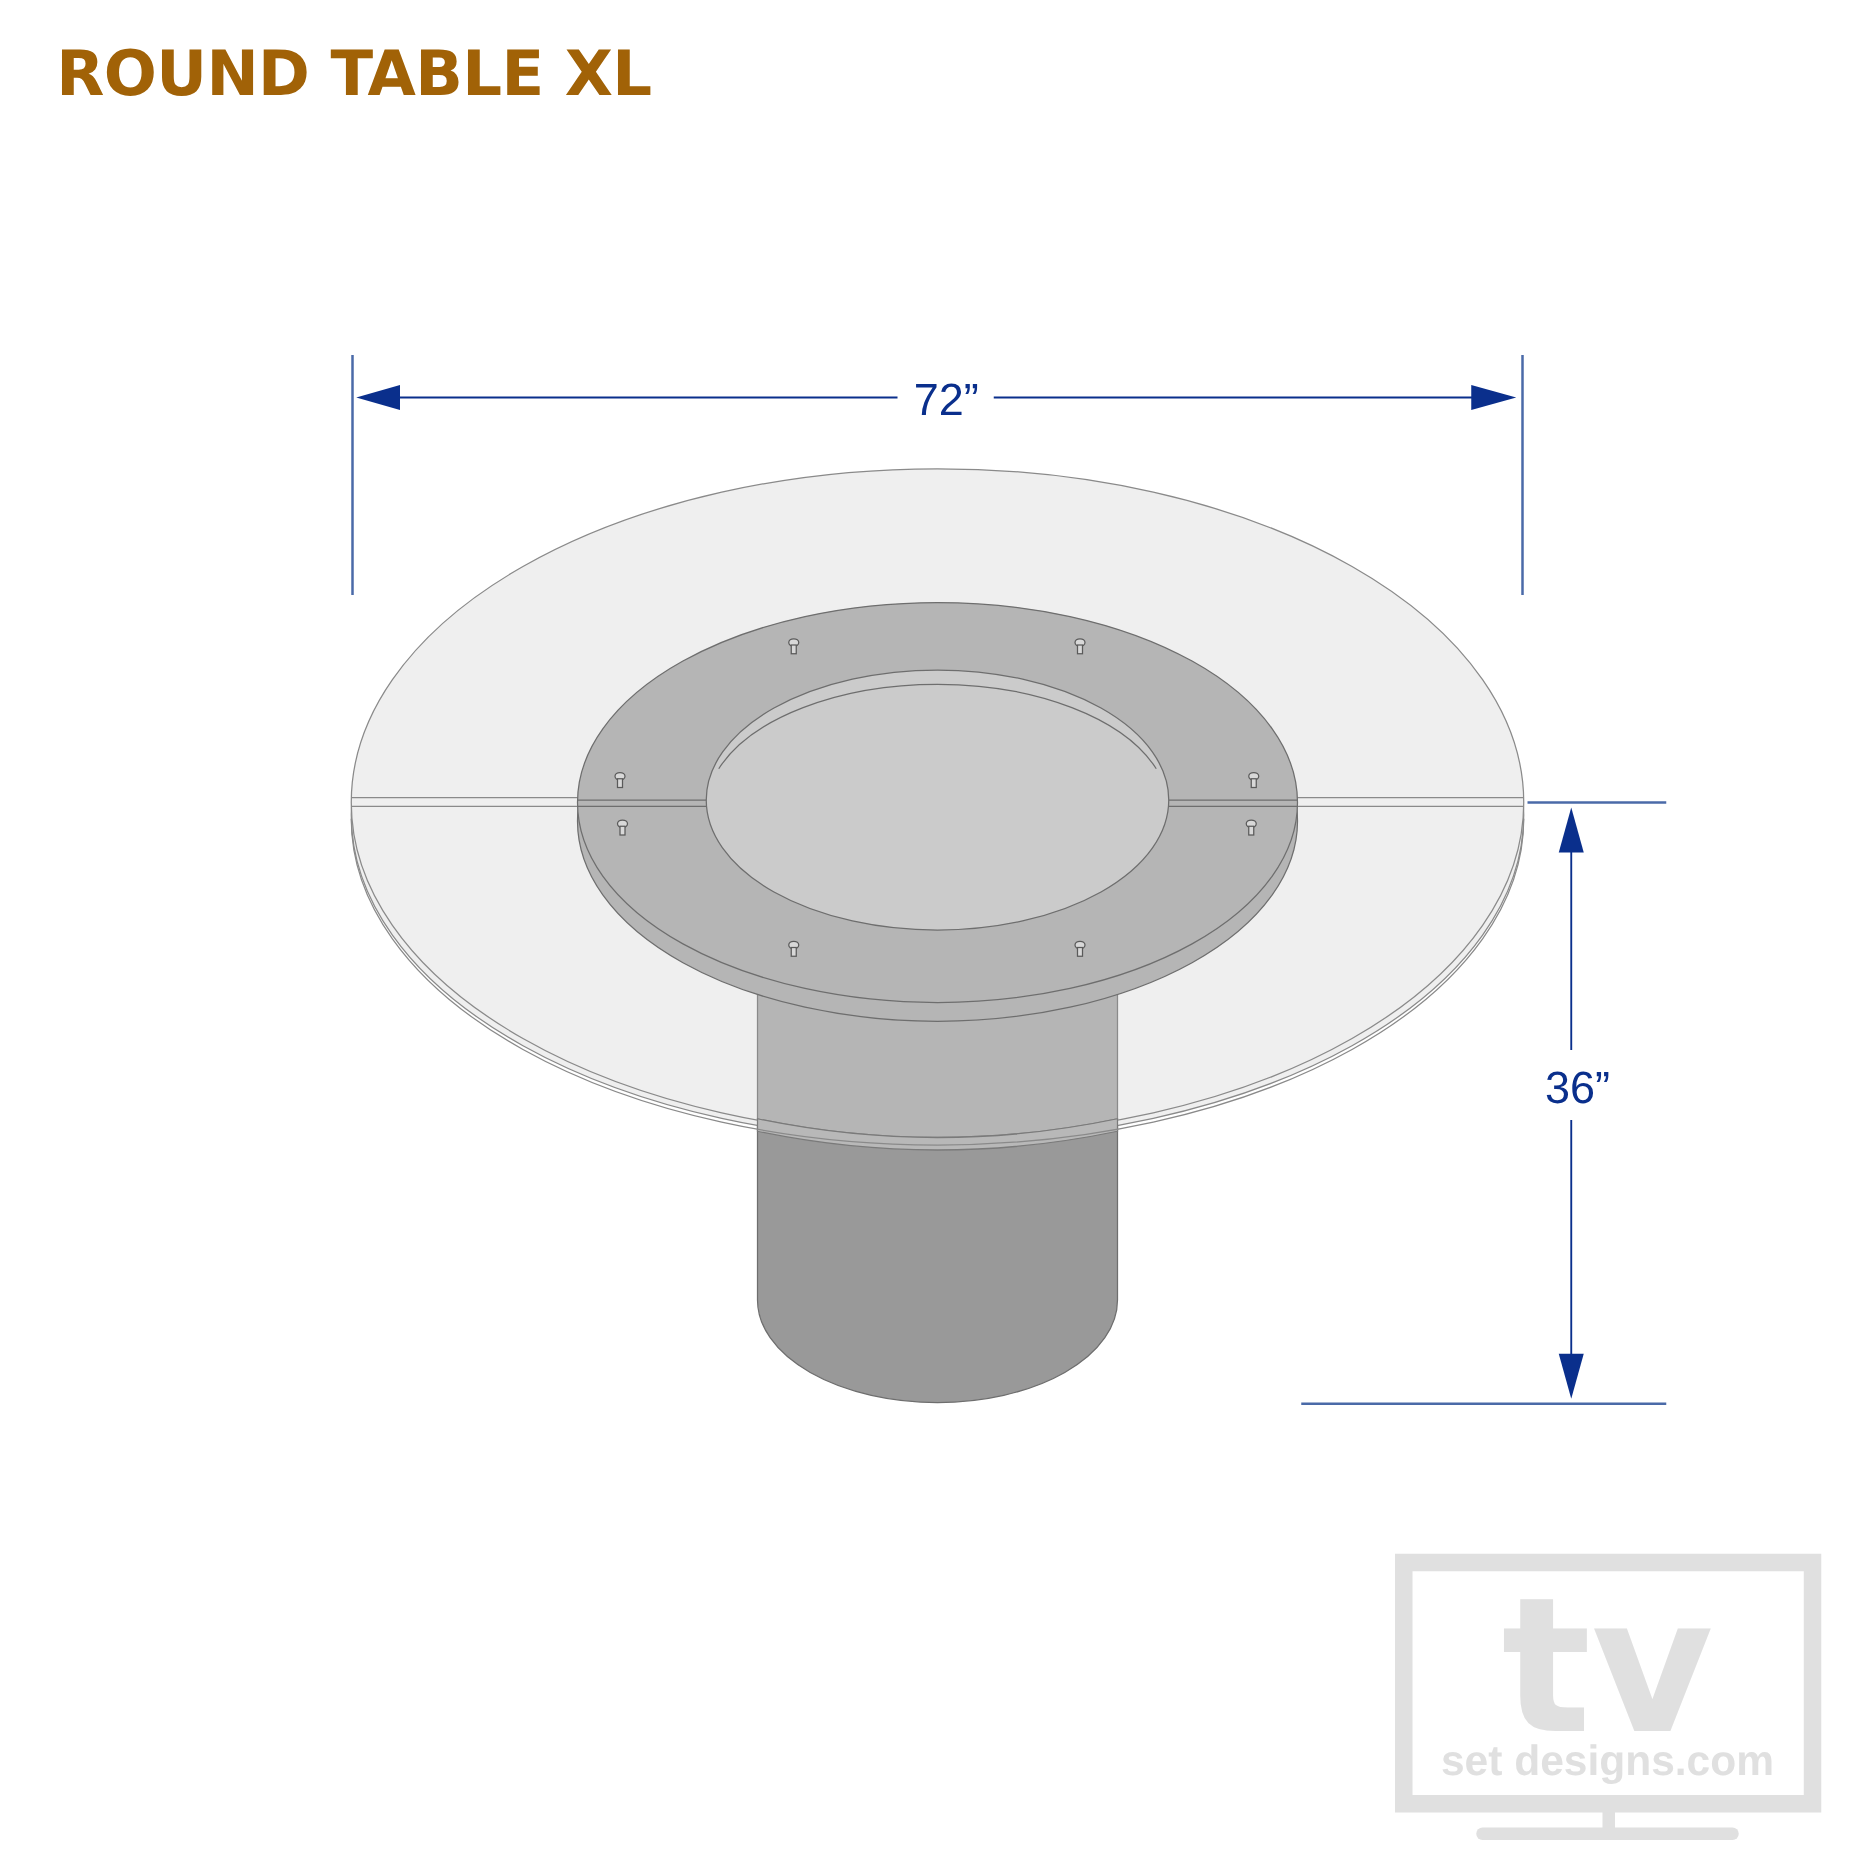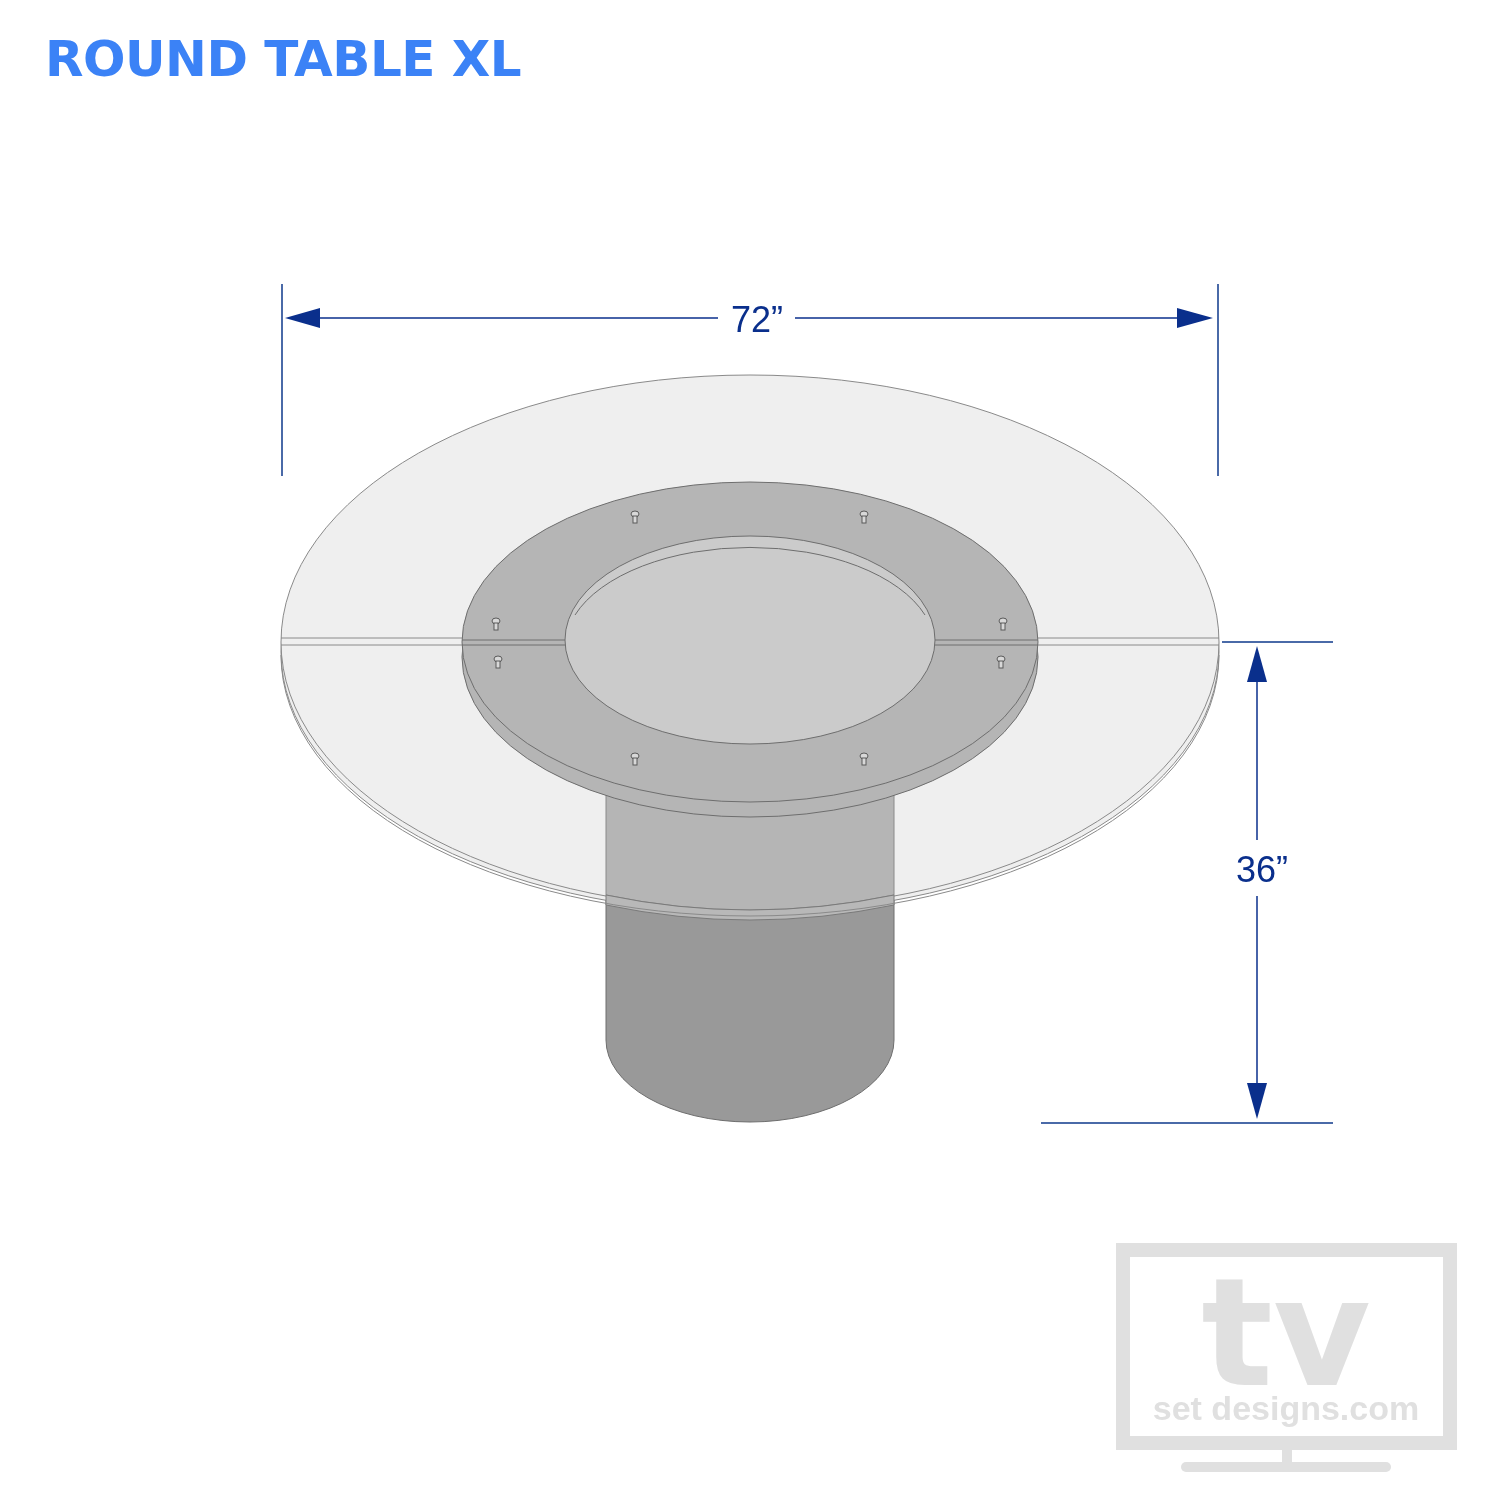--- a/index.html
+++ b/index.html
@@ -1,17 +1,17 @@
 <!DOCTYPE html>
 <html><head>
 <meta charset="utf-8">
 <style>
   html, body { margin:0; padding:0; background:#ffffff; }
   body { width:1500px; height:1499px; position:relative; overflow:hidden; font-family:"Liberation Sans", sans-serif; }
-  .title { position:absolute; left:45px; top:30px; font-family:"DejaVu Sans", sans-serif; font-weight:bold; font-size:50px; color:#3b82f6; letter-spacing:-0.5px; }
+  .title { position:absolute; left:45px; top:30px; font-family:"DejaVu Sans", sans-serif; font-weight:bold; font-size:50px; color:#a16207; letter-spacing:-0.5px; }
   svg.drawing { position:absolute; left:0; top:0; }
   .dim-text { font-family:"Liberation Sans", sans-serif; font-size:36px; fill:#0a2f8c; }
   .wm-text-big { font-family:"DejaVu Sans", sans-serif; font-weight:bold; font-size:150px; fill:#e0e0e0; }
   .wm-text-small { font-family:"Liberation Sans", sans-serif; font-weight:bold; font-size:34px; fill:#e0e0e0; }
 </style>
 </head>
 <body>
 
 <div class="title">ROUND TABLE XL</div>
 

